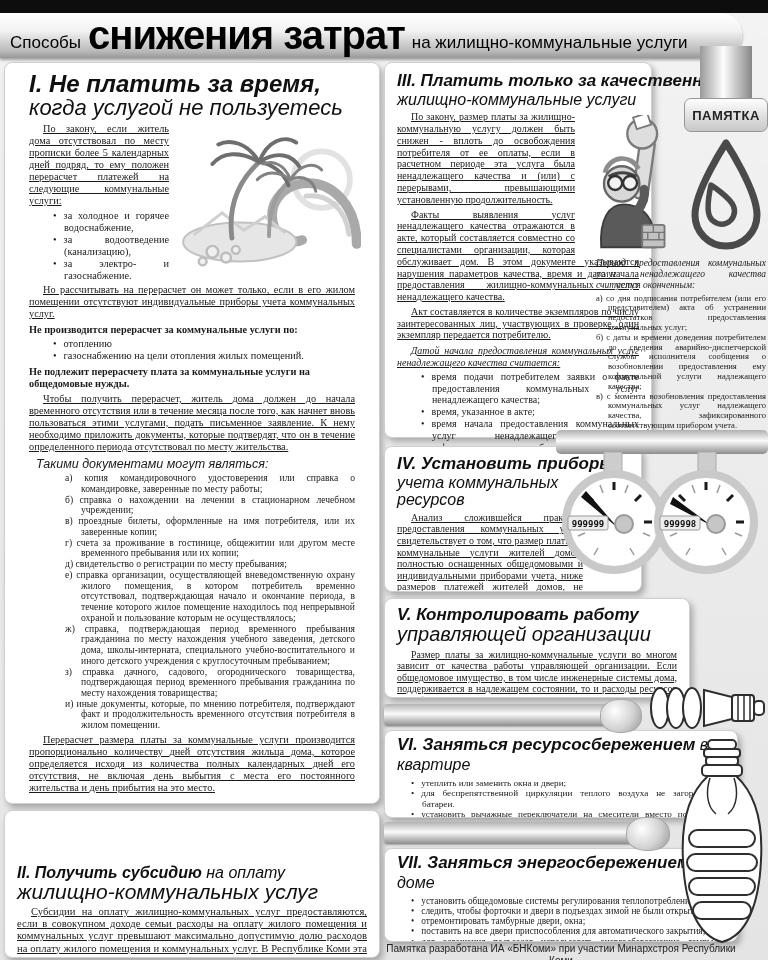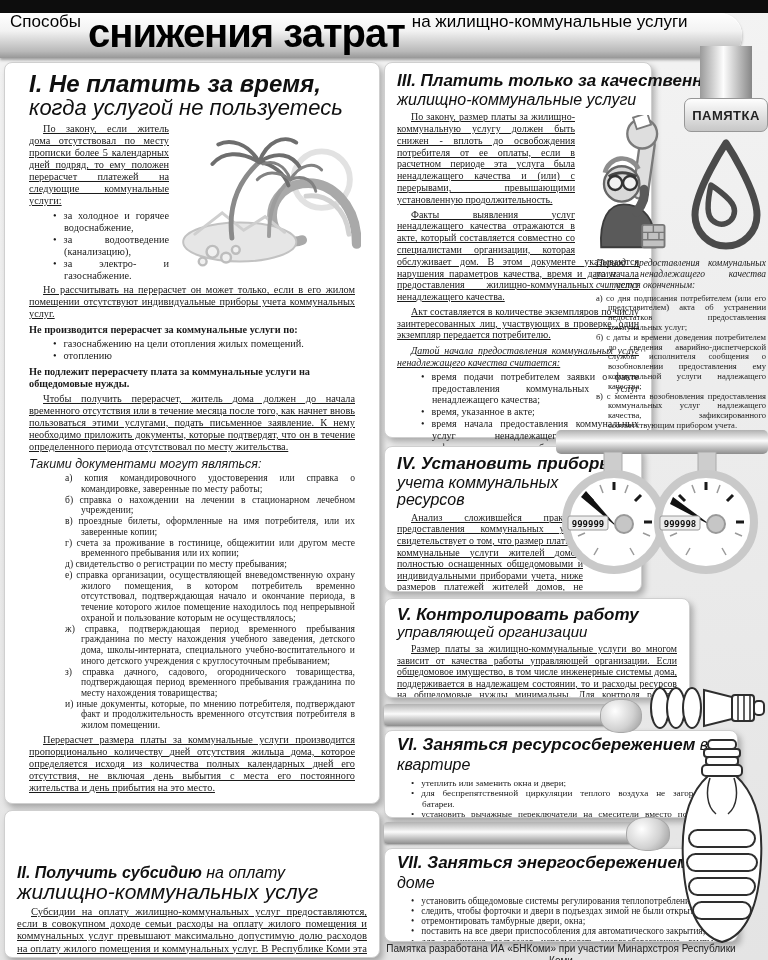--- a/index.html
+++ b/index.html
@@ -1,19 +1,19 @@
 <!DOCTYPE html>
 <html lang="ru"><head>
 <meta charset="utf-8">
 <style>
   html,body{margin:0;padding:0;background:#ededed;}
   .page{position:relative;width:768px;height:960px;background:linear-gradient(180deg,#f3f3f3,#e4e4e4);overflow:hidden;font-family:"Liberation Serif",serif;color:#1b1b1b;}
   
   .topbar{position:absolute;left:0;top:0;width:768px;height:13px;background:#0d0d0d;}
-  .banner{position:absolute;left:0;top:13px;width:742px;height:45px;background:linear-gradient(180deg,#ffffff 0%,#f2f2f2 40%,#b9b9b9 85%,#989898 100%);border-radius:0 22px 22px 0;box-shadow:0 2px 3px rgba(0,0,0,.35), inset 0 1px 0 #fff;display:flex;align-items:flex-start;padding:0 0 3px 10px;box-sizing:border-box;white-space:nowrap;}
+  .banner{position:absolute;left:0;top:13px;width:742px;height:45px;background:linear-gradient(180deg,#ffffff 0%,#f2f2f2 40%,#b9b9b9 85%,#989898 100%);border-radius:0 22px 22px 0;box-shadow:0 2px 3px rgba(0,0,0,.35), inset 0 1px 0 #fff;display:flex;align-items:flex-end;padding:0 0 3px 10px;box-sizing:border-box;white-space:nowrap;}
   .banner .pre{font:400 17px/1 "Liberation Sans",sans-serif;color:#000;margin-right:7px;padding-bottom:4px;}
   .banner .big{font:700 40px/1 "Liberation Sans",sans-serif;letter-spacing:-1px;color:#000;}
   .banner .suf{font:400 17px/1 "Liberation Sans",sans-serif;color:#000;margin-left:7px;padding-bottom:4px;}
   
   .box{position:absolute;background:#fff;border:1px solid #cfcfcf;border-radius:8px;box-shadow:3px 4px 6px rgba(0,0,0,.28);box-sizing:border-box;overflow:hidden;}
   .sec-head{font-family:"Liberation Sans",sans-serif;font-style:italic;color:#101010;}
   .t-strong{font-weight:700;}
   .t-light{font-weight:400;}
   p{margin:3px 0;text-align:justify;text-indent:14px;text-decoration:underline;}
   ul{margin:2px 0 3px 24px;padding:0;list-style:none;}
@@ -22,21 +22,21 @@
   .microhead{font-weight:700;text-indent:0;margin:4px 0 1px 0;}
   
   .box1{left:4px;top:62px;width:376px;height:742px;padding:8px 24px;font-size:10.3px;line-height:1.16;}
   .box1 .sec-head{margin:0 0 4px 0;}
   .box1 .l1{font-size:24px;line-height:1.05;}
   .box1 .l2{font-size:22px;line-height:1.05;}
   .island{float:right;width:186px;height:156px;margin:2px -6px 2px 6px;}
   .docs{margin:1px 0 3px 4px;font-size:9.6px;line-height:1.12;}
   .docs li{padding-left:16px;text-indent:-16px;margin-left:32px;}
   .docs li::before{content:"";margin:0;}
-  .docs-head{font:italic 400 12.5px/1.25 "Liberation Sans",sans-serif;margin:4px 0 1px 0;text-indent:0;}
+  .docs-head{font:italic 400 12.5px/1.25 "Liberation Sans",sans-serif;margin:4px 0 1px 7px;text-indent:0;}
   
   .box2{left:4px;top:810px;width:376px;height:148px;padding:6px 12px;font-size:10.6px;line-height:1.14;}
   .box2 .l1{font-size:16px;line-height:1.08;margin-top:47px;}
   .box2 .l2{font-size:21px;line-height:1.05;margin-bottom:3px;}
   
   .box3{left:384px;top:62px;width:268px;height:376px;padding:8px 12px;font-size:10px;line-height:1.18;overflow:visible;}
   .box3 .l1{font-size:17px;line-height:1.15;white-space:nowrap;}
   .box3 .l2{font-size:16px;line-height:1.1;margin-bottom:3px;}
   .plumber{float:right;width:100px;height:136px;margin:4px -42px 2px 6px;}
   .it-head{font-style:italic;margin:4px 0 1px 0;}
@@ -47,21 +47,21 @@
   .period li{padding-left:12px;text-indent:-12px;text-align:justify;margin:0;}
   .period li::before{content:"";margin:0;}
   
   .box4{left:384px;top:446px;width:258px;height:146px;padding:7px 12px;font-size:10px;line-height:1.16;}
   .box4 .l1{font-size:17px;line-height:1.15;}
   .box4 .l2{font-size:16px;line-height:1.1;margin-bottom:2px;}
   .box4 p{padding-right:46px;}
   
   .box5{left:384px;top:598px;width:306px;height:100px;padding:6px 12px;font-size:9.8px;line-height:1.18;}
   .box5 .l1{font-size:17px;line-height:1.12;}
-  .box5 .l2{font-size:15px;line-height:1.08;margin-bottom:2px;}
+  .box5 .l2{font-size:20px;line-height:1.08;margin-bottom:2px;}
   
   .box6{left:384px;top:730px;width:354px;height:88px;padding:4px 12px;font-size:9.2px;line-height:1.14;}
   .box7{left:384px;top:848px;width:354px;height:94px;padding:4px 12px;font-size:9.3px;line-height:1.1;}
   .box6 .l1,.box7 .l1{font-size:17px;line-height:1.2;}
   .box6 .tl,.box7 .tl{font-size:16px;}
   .box6 ul,.box7 ul{margin:2px 0 0 14px;}
   
   .hpipe{position:absolute;height:22px;background:linear-gradient(180deg,#b2b2b2,#fbfbfb 45%,#8d8d8d);border-radius:4px;box-shadow:0 1px 2px rgba(0,0,0,.3);z-index:4;}
   .cap{position:absolute;background:radial-gradient(circle at 35% 35%,#ffffff,#d2d2d2 55%,#969696);border:1px solid #a8a8a8;border-radius:45%;z-index:5;}
   .vpipe{position:absolute;left:700px;top:46px;width:52px;height:54px;background:linear-gradient(90deg,#9a9a9a,#fdfdfd 45%,#868686);z-index:3;}
@@ -129,22 +129,22 @@
     </svg>
     <p>По закону, если житель дома отсутствовал по месту прописки более 5 календарных дней подряд, то ему положен перерасчет платежей на следующие коммунальные услуги:</p>
     <ul>
       <li>за холодное и горячее водоснабжение,</li>
       <li>за водоотведение (канализацию),</li>
       <li>за электро- и газоснабжение.</li>
     </ul>
     <p>Но рассчитывать на перерасчет он может только, если в его жилом помещении отсутствуют индивидуальные приборы учета коммунальных услуг.</p>
     <div class="microhead">Не производится перерасчет за коммунальные услуги по:</div>
     <ul>
+      <li>отоплению</li>
       <li>газоснабжению на цели отопления жилых помещений.</li>
-      <li>отоплению</li>
     </ul>
     <div class="microhead">Не подлежит перерасчету плата за коммунальные услуги на общедомовые нужды.</div>
     <p>Чтобы получить перерасчет, житель дома должен до начала временного отсутствия или в течение месяца после того, как начнет вновь пользоваться этими услугами, подать письменное заявление. К нему необходимо приложить документы, которые подтвердят, что он в течение определенного периода отсутствовал по месту жительства.</p>
     <div class="docs-head">Такими документами могут являться:</div>
     <ul class="docs">
       <li>а) копия командировочного удостоверения или справка о командировке, заверенные по месту работы;</li>
       <li>б) справка о нахождении на лечении в стационарном лечебном учреждении;</li>
       <li>в) проездные билеты, оформленные на имя потребителя, или их заверенные копии;</li>
       <li>г) счета за проживание в гостинице, общежитии или другом месте временного пребывания или их копии;</li>
       <li>д) свидетельство о регистрации по месту пребывания;</li>

